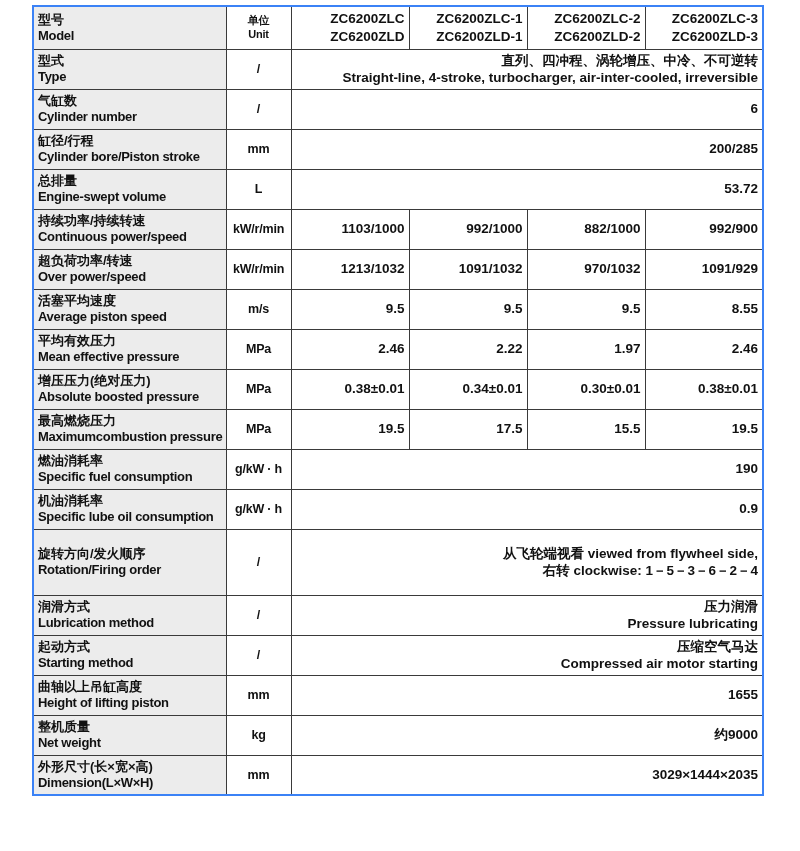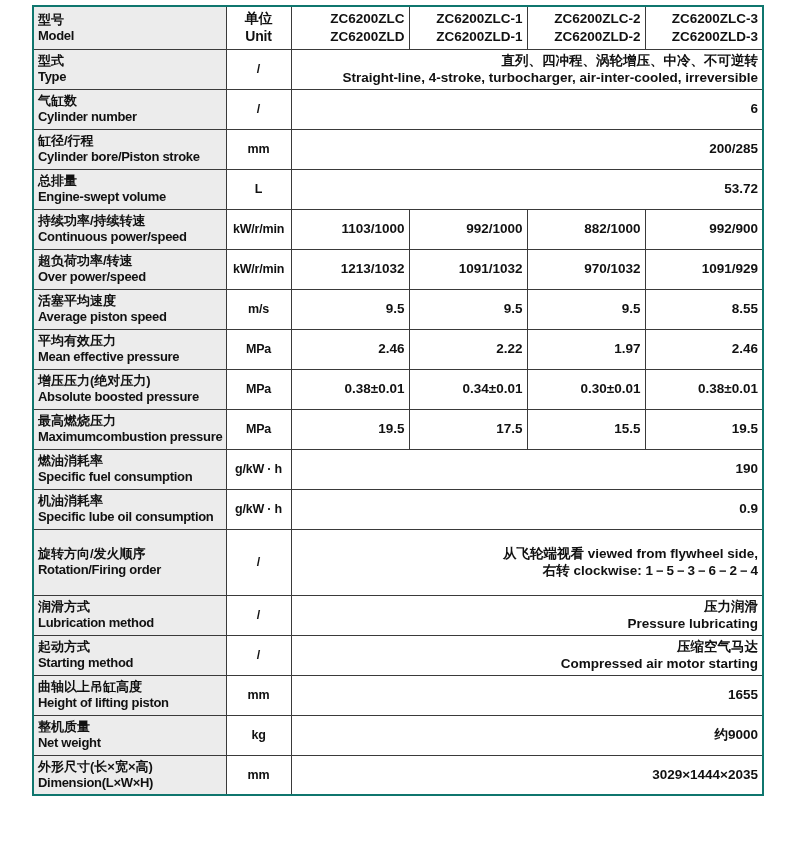--- a/index.html
+++ b/index.html
@@ -11,21 +11,21 @@
     font-family: "Liberation Sans", "DejaVu Sans", sans-serif;
     color: #111111;
   }
   table.spec {
     position: absolute;
     left: 32px;
     top: 5px;
     width: 730px;
     border-collapse: collapse;
     table-layout: fixed;
-    border: 2px solid #0f766e;
+    border: 2px solid #3b82f6;
   }
   table.spec th, table.spec td {
     border: 1px solid #3a3a3a;
     padding: 1px 4px;
     font-weight: 600;
     vertical-align: middle;
     overflow: hidden;
   }
   tr { height: 40px; }
   tr.header-row { height: 43px; }
@@ -35,21 +35,21 @@
     text-align: left;
     padding-left: 6px;
   }
   .param .zh { font-size: 13px; line-height: 1.25; }
   .param .en { font-size: 13px; line-height: 1.2; letter-spacing: -0.3px; white-space: nowrap; }
   .unit {
     text-align: center;
     font-size: 12.5px;
     letter-spacing: -0.2px;
   }
-  .unit .zh, .unit .en { font-size: 14px; line-height: 1.25; }
+  .unit .zh, .unit .en { font-size: 11px; line-height: 1.25; }
   .val {
     text-align: right;
     font-size: 13.5px;
     line-height: 1.28;
   }
   .val div { font-size: 13.5px; line-height: 1.28; }
 </style>
 </head>
 <body>
 

